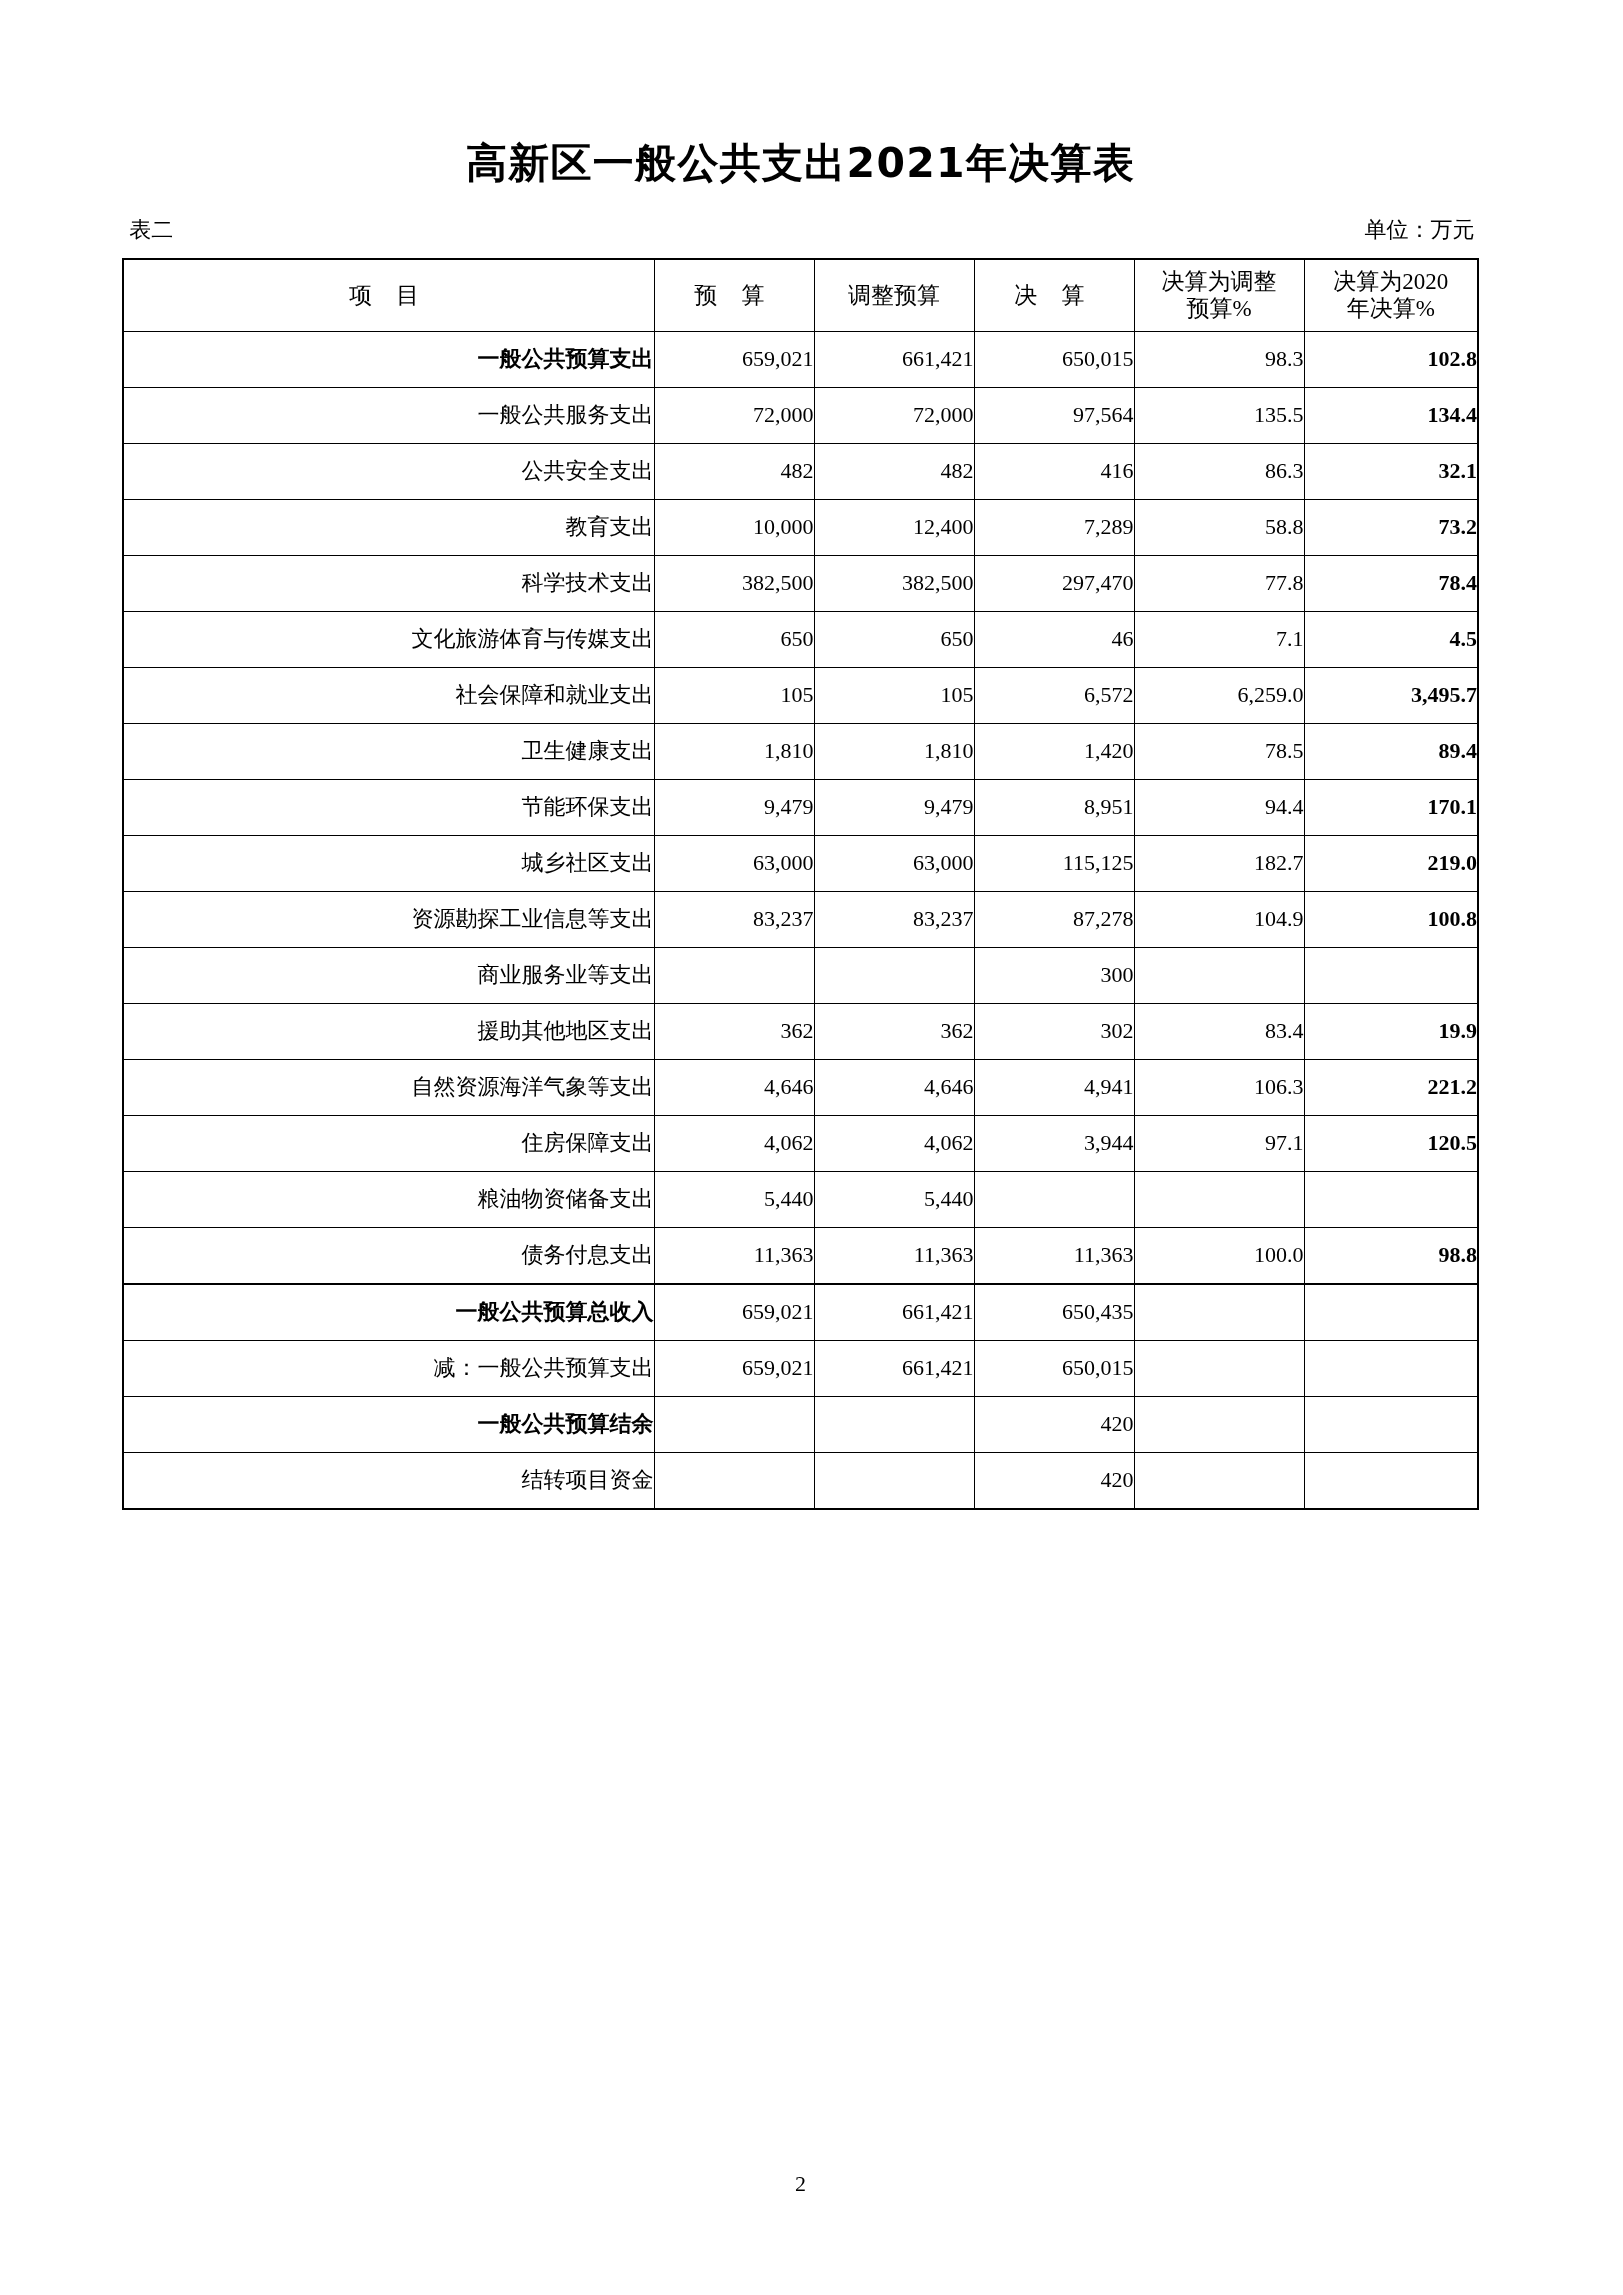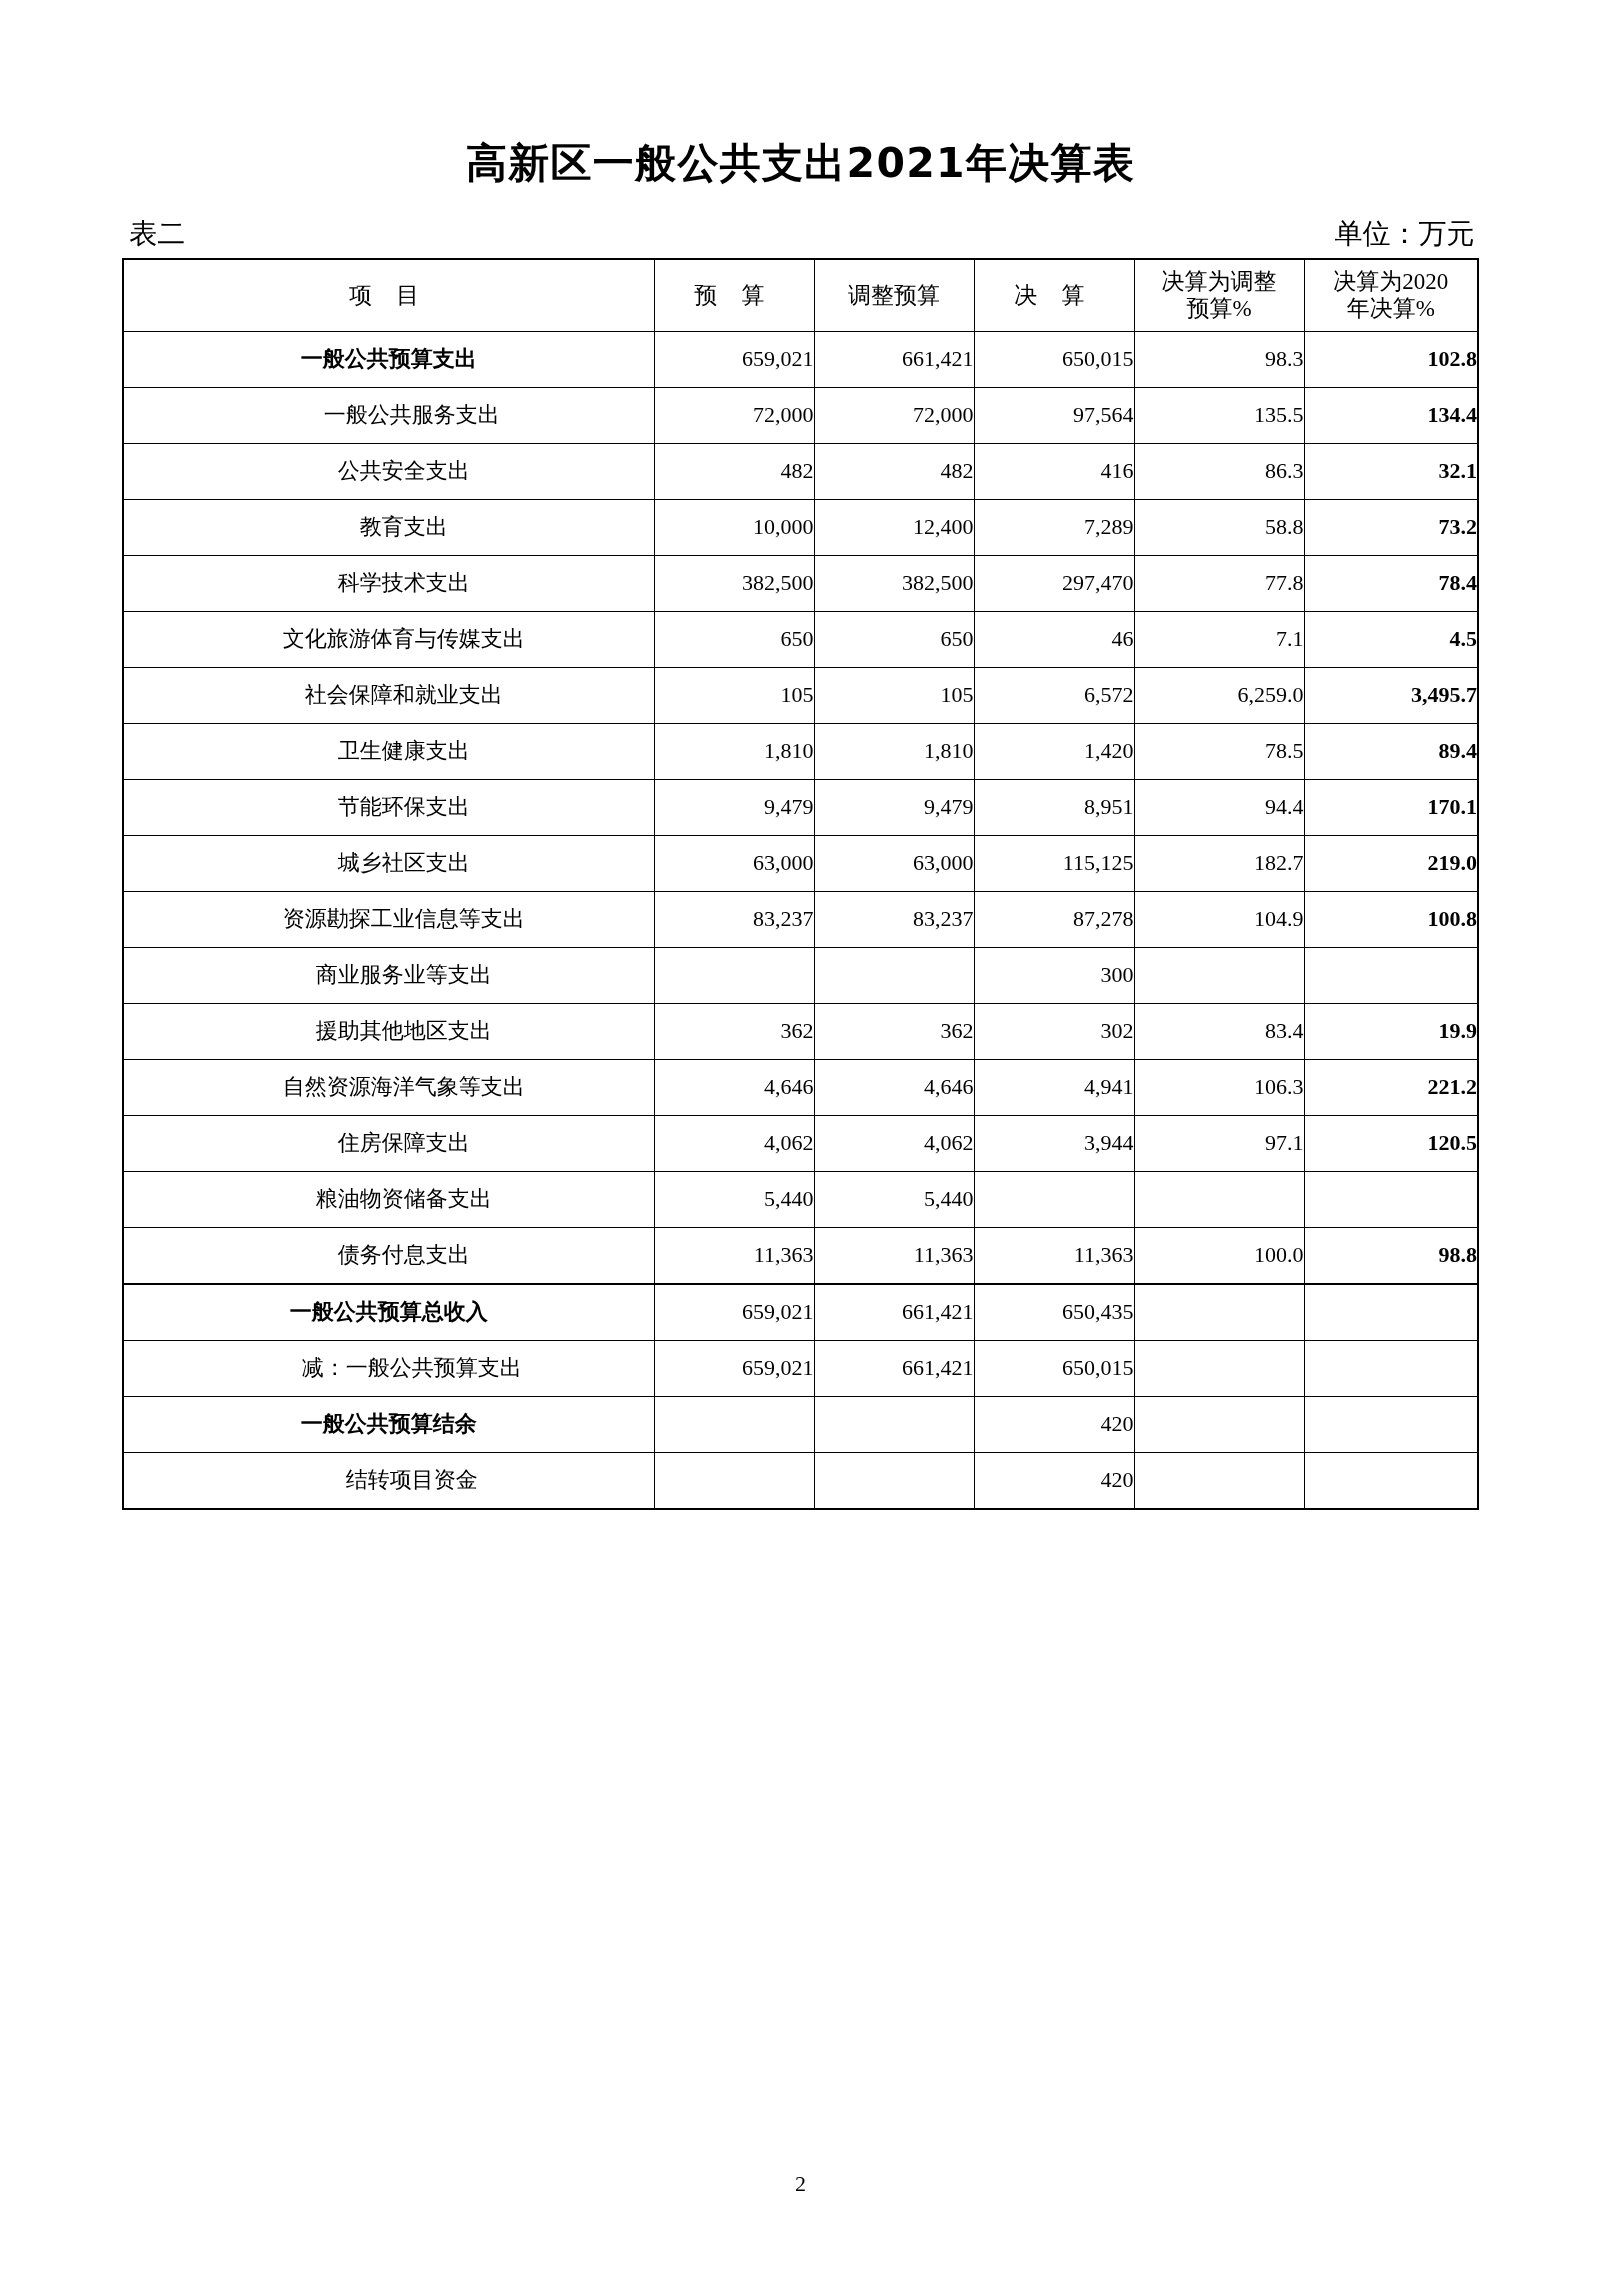--- a/index.html
+++ b/index.html
@@ -31,21 +31,21 @@
     margin: 0;
     padding-top: 143px;
     line-height: 1;
   }
   .subhead {
     position: relative;
     margin: 0 auto;
     width: 1353px;
     height: 39px;
     margin-top: 31px;
-    font-size: 28px;
+    font-size: 22px;
     font-family: Liberation Mono, monospace;
   }
   .subhead .left {
     position: absolute;
     left: 5.2px;
     top: 0;
   }
   .subhead .right {
     position: absolute;
     right: 2.6px;
@@ -80,21 +80,21 @@
     font-size: 23px;
   }
   th.hdr-item { letter-spacing: 9.2px; padding-left: 9.2px; }
   th.hdr-sp { letter-spacing: 9.2px; padding-left: 9.2px; }
   th.hdr-small {
     font-size: 20px;
     font-weight: bold;
     font-family: "Liberation Serif", serif;
   }
   td.label {
-    text-align: center;
+    text-align: right;
     padding-left: 14.4px;
     font-size: 22px;
   }
   td.label.lvl0 {
     font-weight: bold;
   }
   td.label.lvl1 {
     padding-left: 46px;
   }
   td.label.lvl2 {

